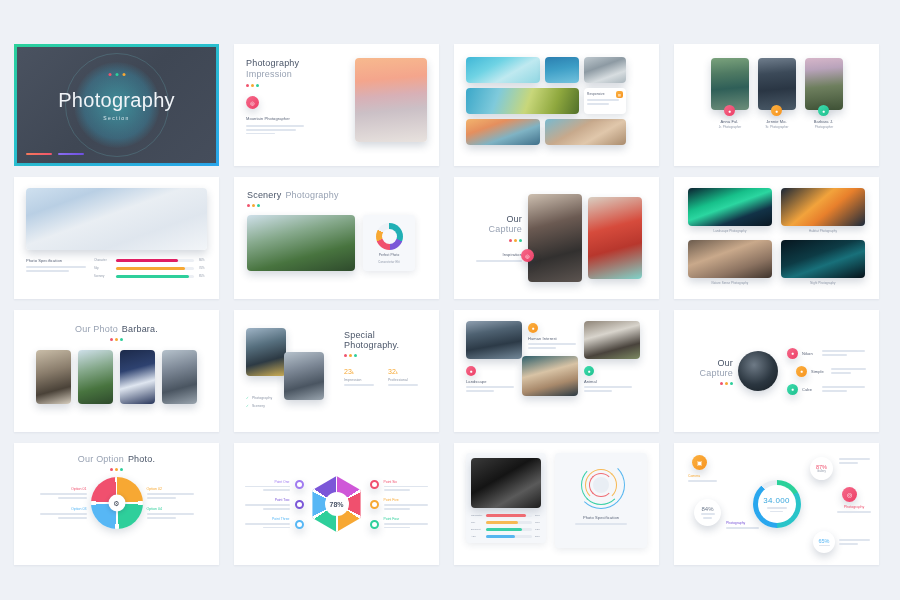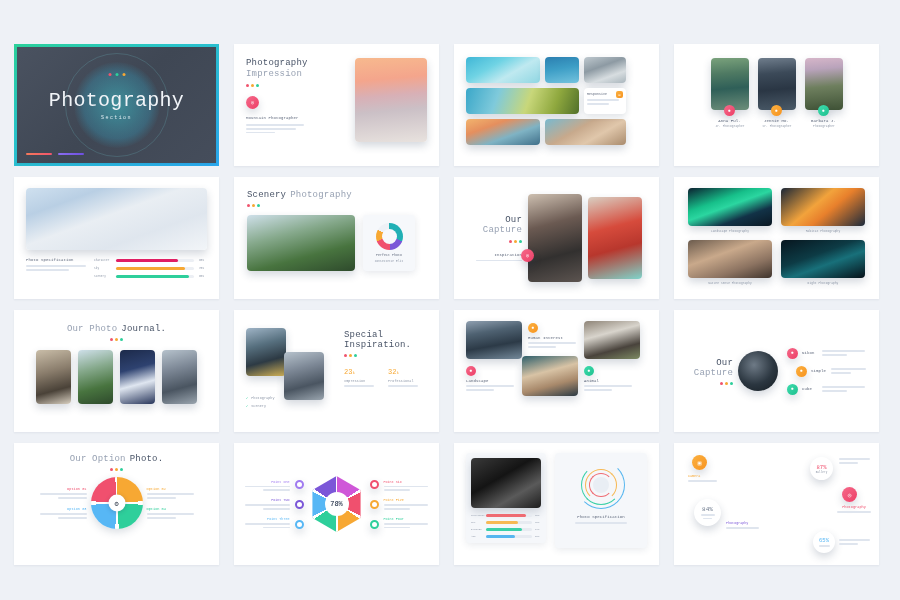--- a/index.html
+++ b/index.html
@@ -15,21 +15,20 @@
     grid-template-rows: repeat(4, 122px);
     column-gap: 15px;
     row-gap: 11px;
     padding: 44px 14px 0 14px;
   }
   .slide {
     position: relative;
     background: #ffffff;
     overflow: hidden;
     box-shadow: 0 1px 2px rgba(40,60,90,.07);
-    font-family: Liberation Mono, monospace;
   }
   .selwrap {
     position: relative;
     padding: 3px;
     background: linear-gradient(150deg, #2bd19a 0%, #29c4c9 38%, #2aa7ee 100%);
   }
   .selwrap .slide { width: 199px; height: 116px; }
   .ttl { color: #4a5568; font-weight: 400; letter-spacing: .2px; }
   .ttl.light { color: #98a2b3; }
   .dots { display: flex; gap: 2px; }
@@ -298,21 +297,21 @@
         <div class="rnd sh img-night" style="width:100%;height:38px"></div>
         <div class="lbl" style="text-align:center;margin-top:3px;transform:scale(.85)">Night Photography</div>
       </div>
     </div>
   </div>
 
   <div class="slide">
     <div style="padding:14px 10px;text-align:right">
       <div class="flexrow" style="justify-content:center;gap:4px;align-items:baseline">
         <div class="ttl light" style="font-size:9px">Our Photo</div>
-        <div class="ttl" style="font-size:9px">Journal.</div>
+        <div class="ttl" style="font-size:9px">Barbara.</div>
       </div>
       <div class="dots" style="margin-top:4px;justify-content:center">
           <i class="d1"></i>
           <i class="d2"></i>
           <i class="d3"></i>
         </div>
       <div class="flexrow" style="gap:7px;justify-content:center;margin-top:9px">
         <div class="rnd sh img-skate" style="width:35px;height:54px"></div>
         <div class="rnd sh img-river" style="width:35px;height:54px"></div>
         <div class="rnd sh img-tower" style="width:35px;height:54px"></div>
@@ -332,21 +331,21 @@
               <span class="lbl">Photography</span>
             </div>
           <div class="flexrow" style="gap:3px;align-items:center;margin-top:4px">
               <span class="lbl" style="color:#2ecf9b">✓</span>
               <span class="lbl">Scenery</span>
             </div>
         </div>
       </div>
       <div style="flex:1;padding-top:4px">
         <div class="ttl" style="font-size:9px">Special</div>
-        <div class="ttl" style="font-size:9px">Inspiration.</div>
+        <div class="ttl" style="font-size:9px">Photography.</div>
         <div class="dots" style="margin-top:4px">
             <i class="d1"></i>
             <i class="d2"></i>
             <i class="d3"></i>
           </div>
         <div class="flexrow" style="gap:14px;margin-top:11px">
           <div>
             <div style="color:#f7a833;font-size:7px"><span>23</span><span style="font-size:4px">k</span></div>
             <div class="lbl" style="margin-top:3px">Impression</div>
             <div class="txtblk" style="margin-top:2px;width:30px">
@@ -637,20 +636,31 @@
             <span style="width:60%"></span>
           </div>
       </div>
       <div style="position:absolute;left:52px;top:78px;width:34px">
         <div style="font-size:3.4px;color:#7b57d8">Photography</div>
         <div class="txtblk" style="margin-top:2px">
             <span style="width:96%"></span>
           </div>
       </div>
 
+      <div style="position:absolute;left:50%;top:50%;transform:translate(-50%,-50%);width:48px;height:48px;border-radius:50%;
+        background:conic-gradient(#2bd19a 0deg 60deg,#29c4c9 60deg 180deg,#2aa7ee 180deg 320deg,#e8edf3 320deg 360deg);
+        display:flex;align-items:center;justify-content:center;box-shadow:0 3px 10px rgba(40,60,90,.18)">
+        <div style="width:38px;height:38px;border-radius:50%;background:#fff;display:flex;flex-direction:column;align-items:center;justify-content:center">
+          <div style="font-size:8px;color:#3aa7dd;letter-spacing:.3px">34.000</div>
+          <div class="txtblk" style="margin-top:2px;width:20px;align-items:center">
+              <span style="width:100%"></span>
+              <span style="width:62%"></span>
+            </div>
+        </div>
+      </div>
 
       <div class="circ sh" style="width:23px;height:23px;position:absolute;right:46px;top:14px;background:#fff;display:flex;flex-direction:column;align-items:center;justify-content:center">
         <div style="font-size:5.5px;color:#f0506e">87%</div>
         <div class="lbl" style="font-size:2.6px">Gallery</div>
       </div>
       <div style="position:absolute;right:8px;top:15px;width:32px">
         <div class="txtblk">
             <span style="width:96%"></span>
             <span style="width:60%"></span>
           </div>

